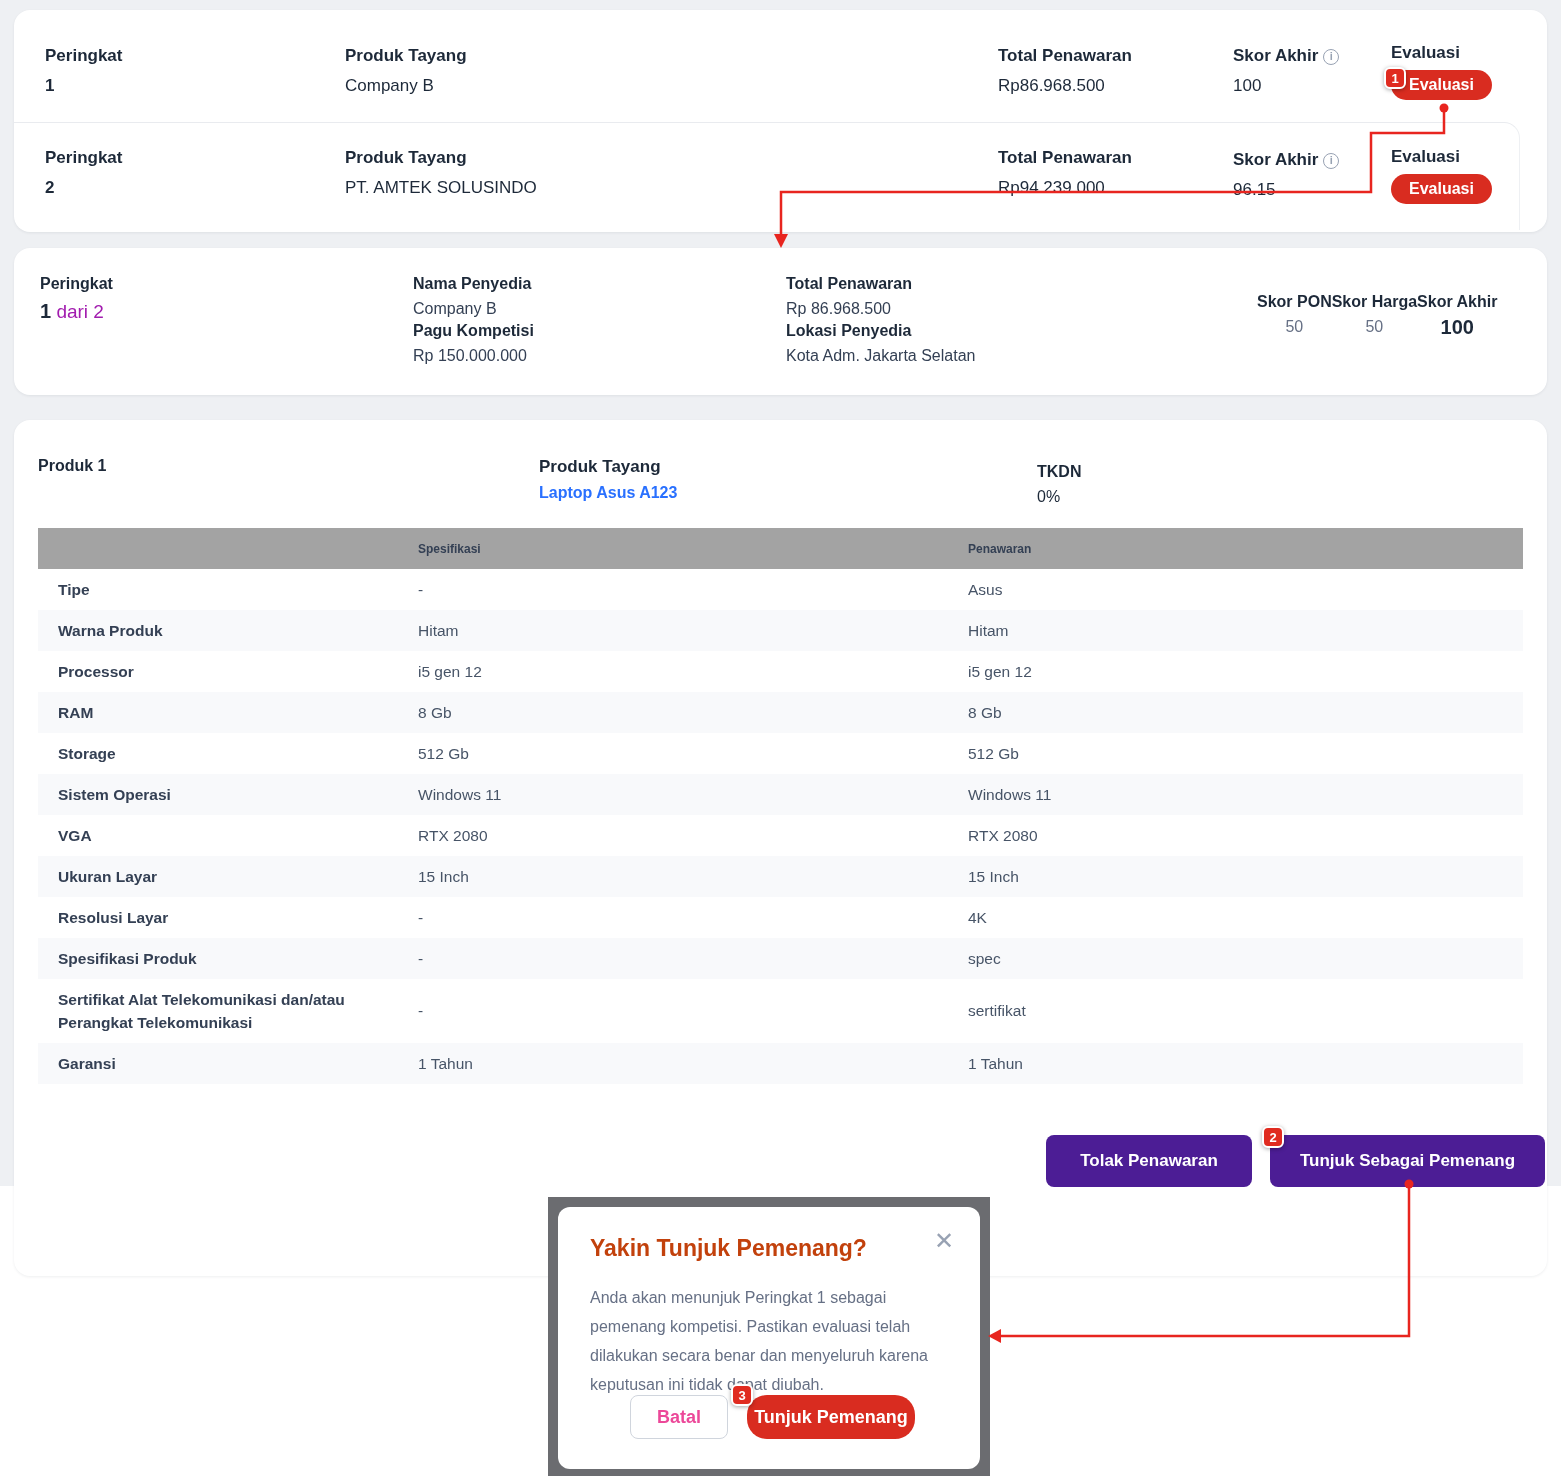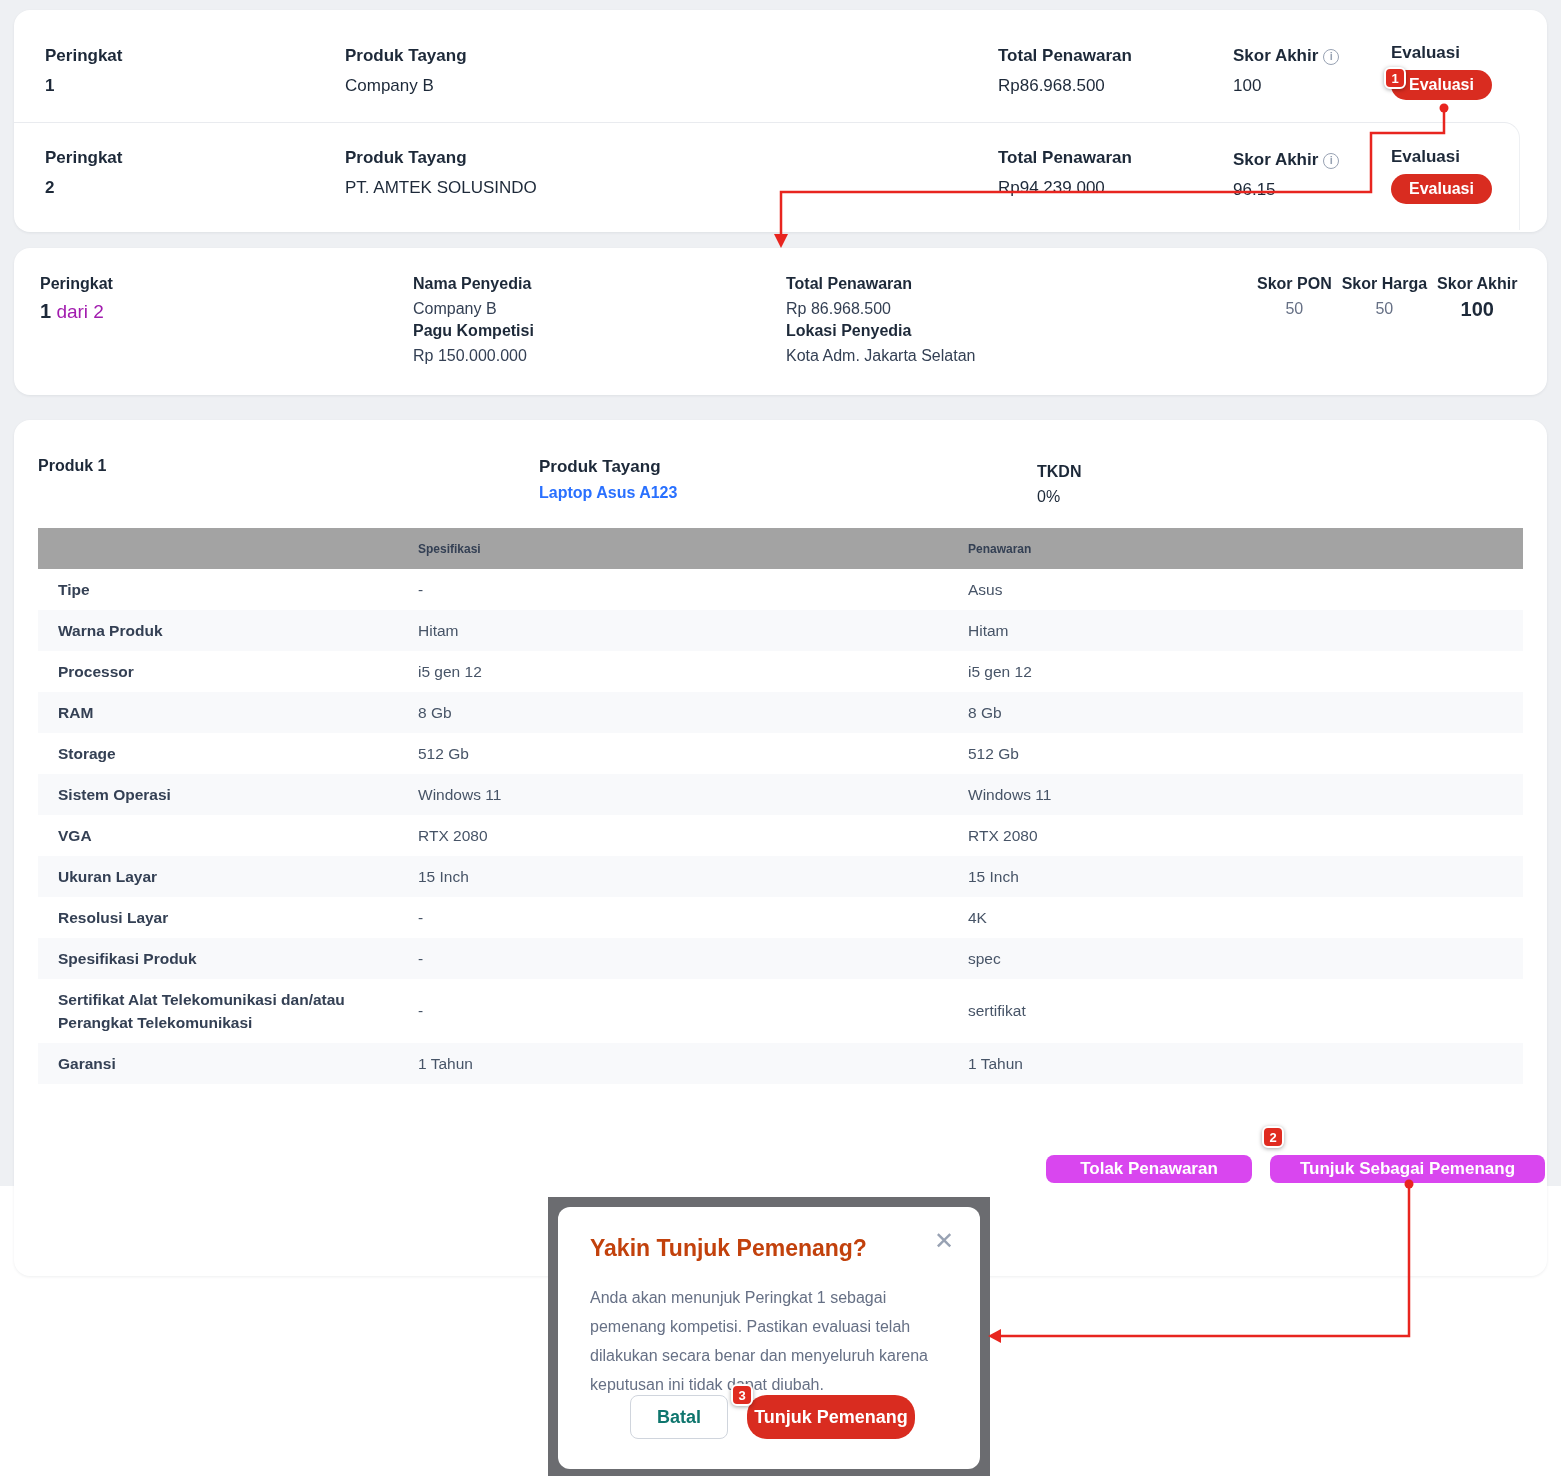--- a/index.html
+++ b/index.html
@@ -37,21 +37,21 @@
   
   .card-detail { left:14px; top:248px; width:1533px; height:147px; }
   .d-cell { position:absolute; top:27px; }
   .d-lbl { font-size:16px; font-weight:bold; color:#1d2939; }
   .d-val { font-size:16px; color:#344054; margin-top:7px; }
   .d-rank { left:26px; }
   .d-rank .big { font-size:20px; font-weight:bold; color:#1d2939; }
   .d-rank .suffix { font-size:19px; color:#a21caf; font-weight:normal; }
   .d-nama { left:399px; } .d-total { left:772px; }
   .d-sub { margin-top:4px; }
-  .d-scores { position:absolute; left:1243px; top:27px; display:flex; gap:10px; }
+  .d-scores { position:absolute; left:1243px; top:45px; display:flex; }
   .score-col { text-align:center; }
   .score-col .d-lbl { white-space:nowrap; }
   .score-col .sval { font-size:16px; color:#667085; margin-top:7px; }
   .score-col .sval.final { font-size:20px; font-weight:bold; color:#1d2939; margin-top:5px; }
   
   .card-product { left:14px; top:420px; width:1533px; height:856px; }
   .p-head { position:absolute; top:37px; }
   .p-title { left:24px; font-size:16px; font-weight:bold; color:#1d2939; }
   .p-tayang { left:525px; }
   .p-tayang .d-lbl { font-size:17px; }
@@ -62,34 +62,34 @@
   .t-row { display:flex; align-items:center; min-height:41px; }
   .t-row.head { background:#a3a3a3; font-weight:bold; color:#344054; font-size:12px; }
   .t-row.stripe { background:#f8f9fb; }
   .t-row.tall { min-height:64px; }
   .t-c1 { width:370px; padding:8px 10px 8px 20px; font-weight:bold; color:#344054; line-height:1.5; }
   .t-c2 { width:550px; padding:8px 10px; color:#475467; }
   .t-c3 { flex:1; padding:8px 10px; color:#475467; }
   .t-row.head .t-c2, .t-row.head .t-c3 { color:#344054; }
   
   .btn-big {
-    position:absolute; height:28px; background:#d946ef; color:#fff; border:none; cursor:pointer;
-    font-family:inherit; font-size:17px; font-weight:bold; border-radius:8px;margin-top:20px;
+    position:absolute; height:52px; background:#4c1d95; color:#fff; border:none; cursor:pointer;
+    font-family:inherit; font-size:17px; font-weight:bold; border-radius:8px;
   }
   .btn-reject { left:1046px; top:1135px; width:206px; }
   .btn-appoint { left:1270px; top:1135px; width:275px; }
   
   .modal-frame { position:absolute; left:548px; top:1197px; width:442px; height:279px; background:#6b6c70; }
   .modal { position:absolute; left:10px; top:10px; width:422px; height:262px; background:#fff; border-radius:12px; }
   .m-title { position:absolute; left:32px; top:28px; font-size:23px; font-weight:bold; color:#c2410c; }
   .m-close { position:absolute; right:26px; top:22px; font-size:24px; font-weight:normal; color:#98a2b3;
     background:none; border:none; cursor:pointer; font-family:inherit; line-height:1; }
   .m-body { position:absolute; left:32px; top:76px; width:356px; font-size:16px; line-height:29px; color:#667085; }
   .m-btn-cancel { position:absolute; left:72px; top:188px; width:98px; height:44px; background:#fff;
-    border:1px solid #d0d5dd; border-radius:8px; font-family:inherit; font-size:18px; font-weight:bold; color:#0f766e; cursor:pointer; }
+    border:1px solid #d0d5dd; border-radius:8px; font-family:inherit; font-size:18px; font-weight:bold; color:#ec4899; cursor:pointer; }
   .m-btn-confirm { position:absolute; left:189px; top:188px; width:168px; height:44px; background:#d92c20;
     border:none; border-radius:20px; font-family:inherit; font-size:18px; font-weight:bold; color:#fff; cursor:pointer; }
   
   .anno-svg { position:absolute; left:0; top:0; width:1561px; height:1476px; pointer-events:none; }
   .badge {
     position:absolute; width:22px; height:22px; background:#e02b20; border:2px solid #ffffff; border-radius:6px;
     color:#fff; font-size:13px; font-weight:bold; display:flex; align-items:center; justify-content:center;
     box-shadow:0 1px 4px rgba(0,0,0,.35); z-index:5;
   }
   .badge-1 { left:1384px; top:67px; }

